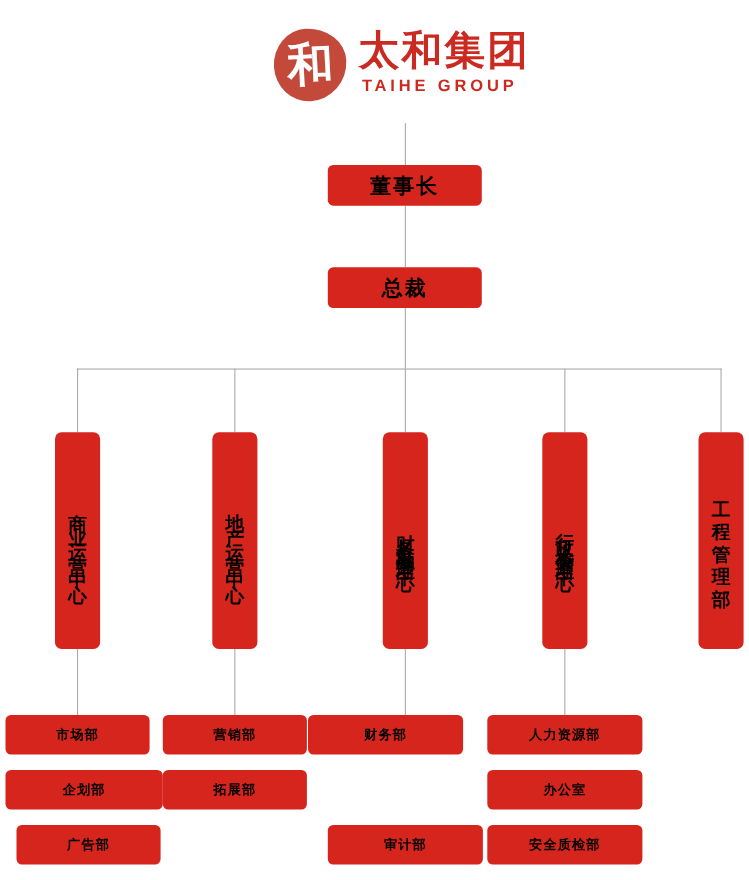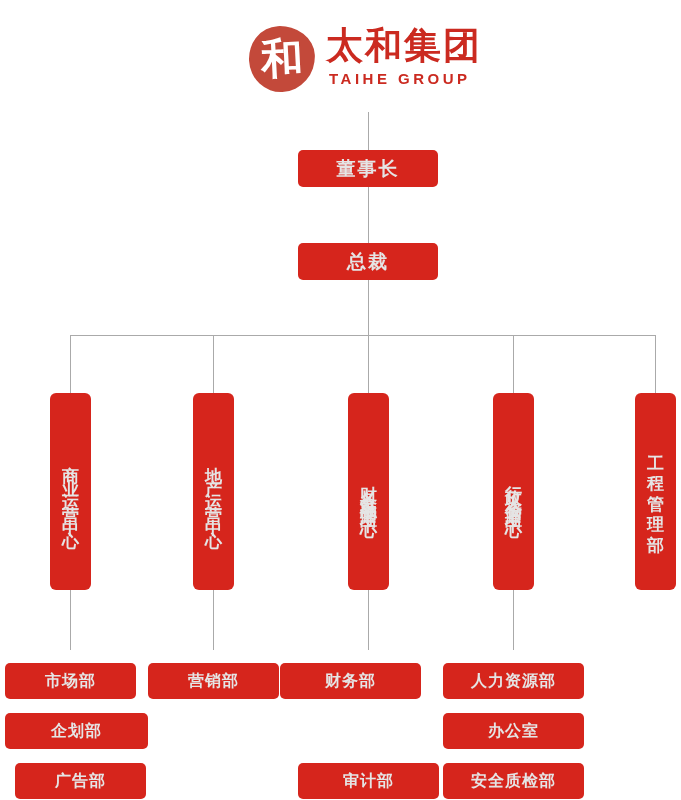--- a/index.html
+++ b/index.html
@@ -14,30 +14,30 @@
   .seal{position:absolute;left:249px;top:26px;width:66px;height:66px;background:#c3493a;
         border-radius:46% 54% 52% 48% / 50% 46% 54% 50%;transform:rotate(-3deg);
         color:#fff;display:flex;align-items:center;justify-content:center;
         font-family:"DejaVu Serif","Liberation Serif",serif;font-size:42px;font-weight:bold;}
   .brand-cn{position:absolute;left:326px;top:26px;font-size:37px;font-weight:bold;
         color:#cb2a20;letter-spacing:2px;line-height:1.1;}
   .brand-en{position:absolute;left:329px;top:70px;font-size:15px;font-weight:bold;
         color:#cb2a20;letter-spacing:3.5px;}
 
   
-  .node{position:absolute;background:#d6251c;color:#e5e5e5;border-radius:5px;
+  .node{position:absolute;background:#d6251c;color:#000000;border-radius:5px;
         display:flex;align-items:center;justify-content:center;font-weight:bold;text-align:center;}
   .exec{left:298px;width:140px;height:37px;font-size:19px;letter-spacing:2px;}
   .tall{top:393px;width:41px;height:197px;border-radius:6px;}
   .tall span{writing-mode:vertical-rl;text-orientation:upright;
         font-size:17px;font-weight:bold;}
   .ls5 span{letter-spacing:20px;}
   .ls6 span{letter-spacing:13px;}
   .ls8 span{letter-spacing:5px;}
-  .dept{height:36px;font-size:16px;letter-spacing:1px;margin-top:13px;}
+  .dept{height:36px;font-size:12px;letter-spacing:1px;}
 </style>
 </head>
 <body>
 
 <div class="canvas">
 
   <div class="seal">
     <span>和</span>
   </div>
   <div class="brand-cn">太和集团</div>
@@ -74,20 +74,21 @@
   </div>
   <div class="node tall ls5" style="left:635px">
     <span>工程管理部</span>
   </div>
 
   <div class="node dept" style="left:5px;top:650px;width:131px">市场部</div>
   <div class="node dept" style="left:5px;top:700px;width:143px">企划部</div>
   <div class="node dept" style="left:15px;top:750px;width:131px">广告部</div>
 
   <div class="node dept" style="left:148px;top:650px;width:131px">营销部</div>
+  <div class="node dept" style="left:148px;top:700px;width:131px">拓展部</div>
 
   <div class="node dept" style="left:280px;top:650px;width:141px">财务部</div>
   <div class="node dept" style="left:298px;top:750px;width:141px">审计部</div>
 
   <div class="node dept" style="left:443px;top:650px;width:141px">人力资源部</div>
   <div class="node dept" style="left:443px;top:700px;width:141px">办公室</div>
   <div class="node dept" style="left:443px;top:750px;width:141px">安全质检部</div>
 
 </div>
 

